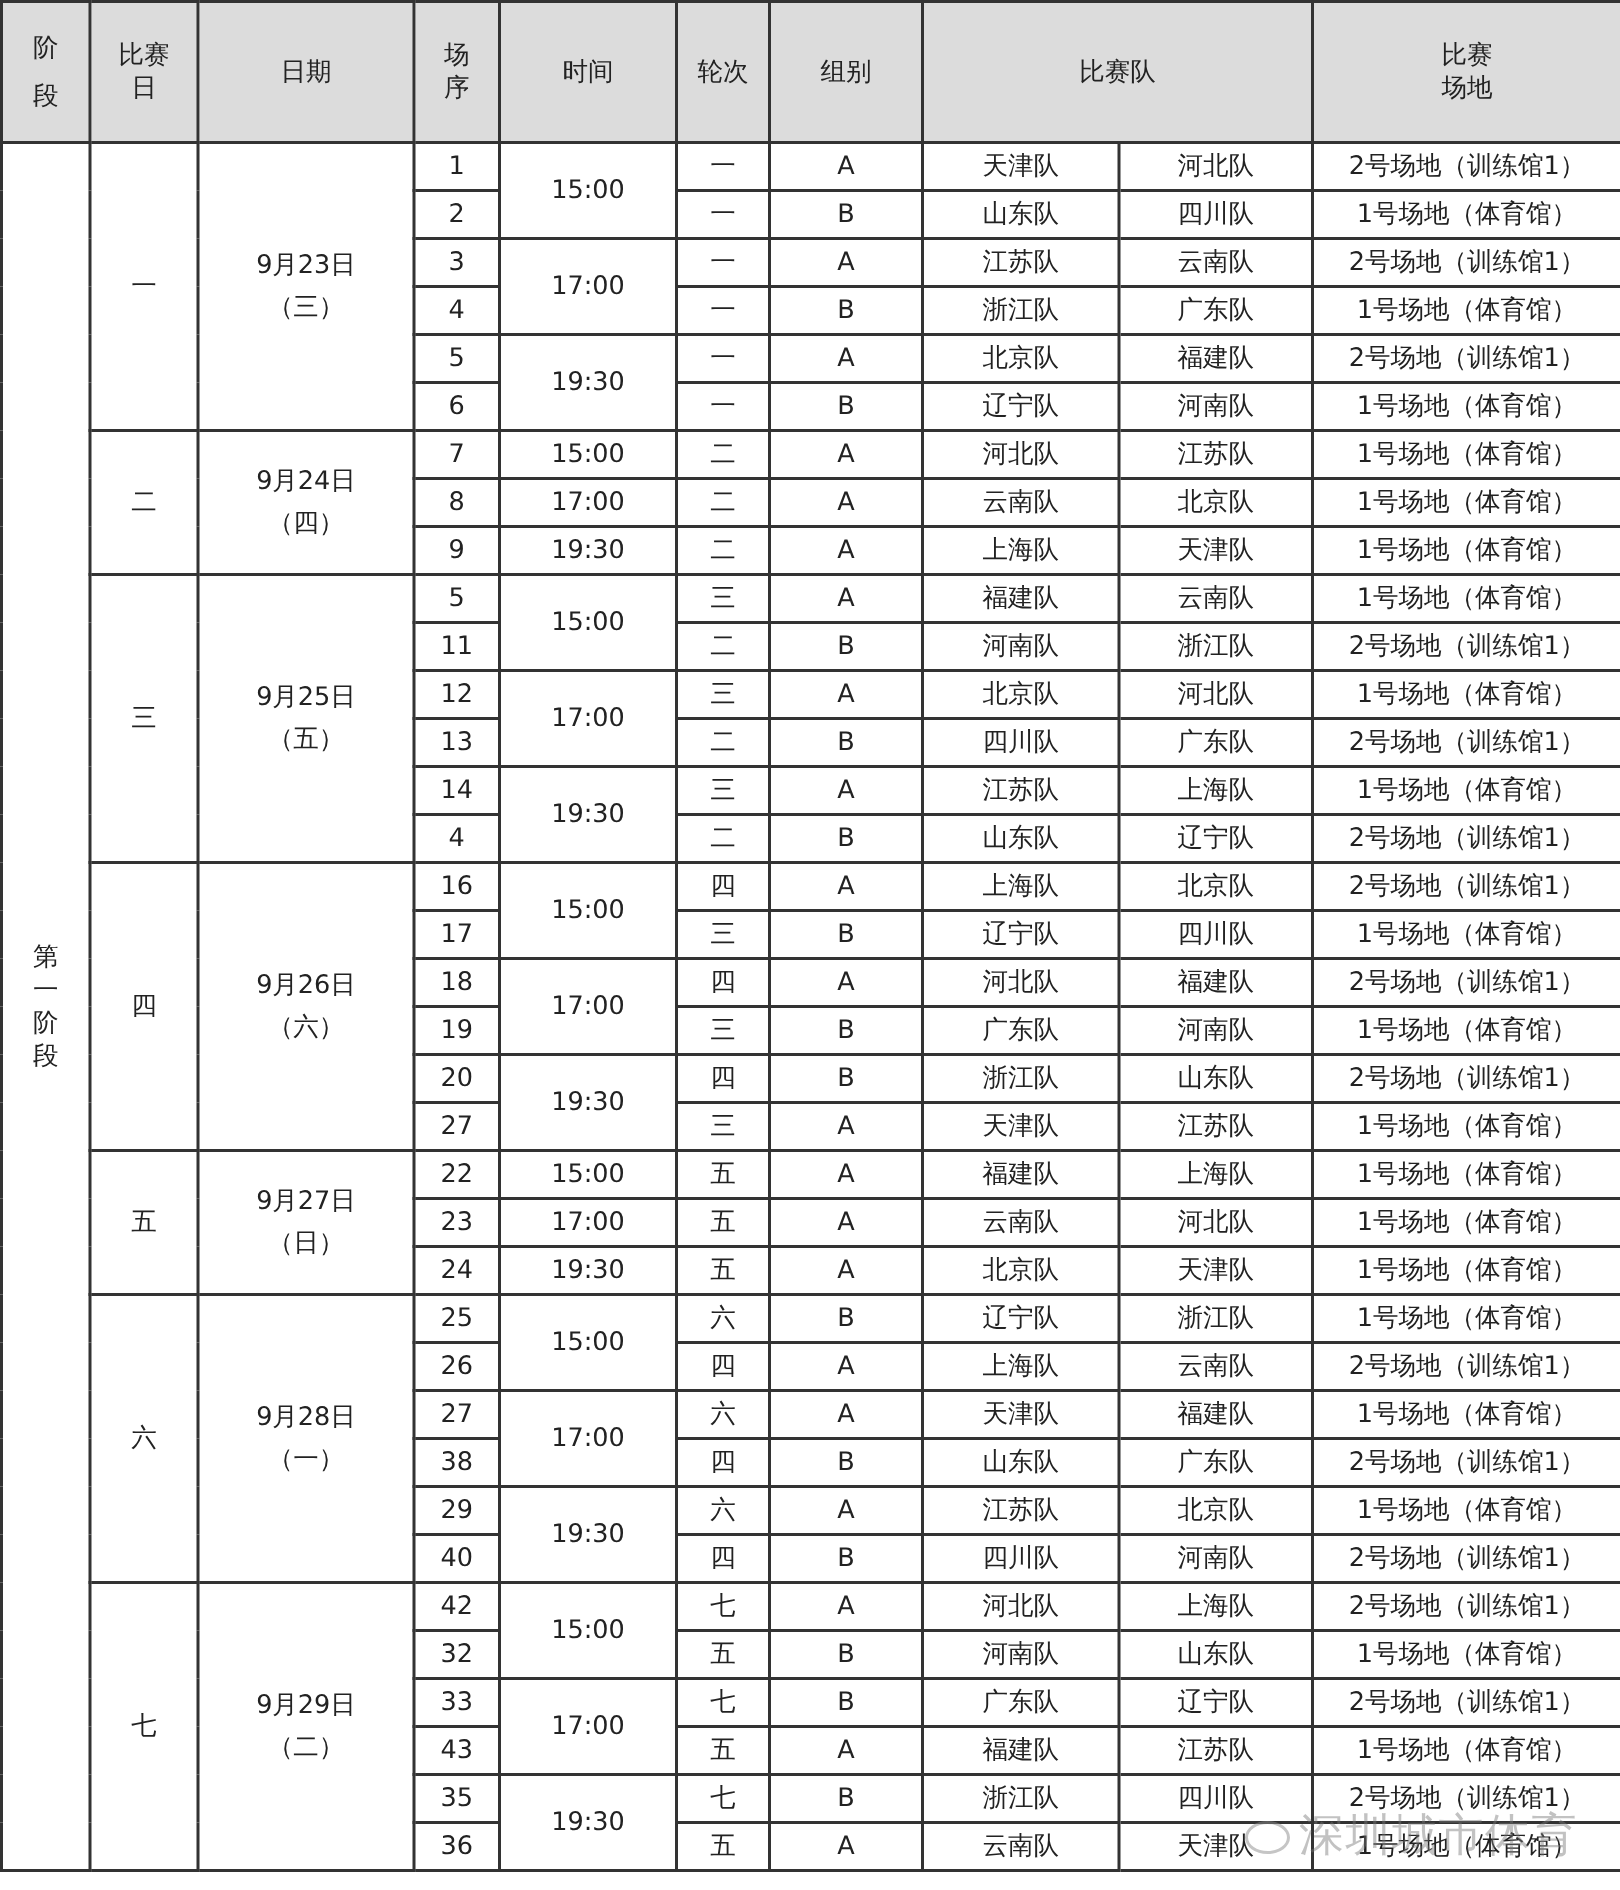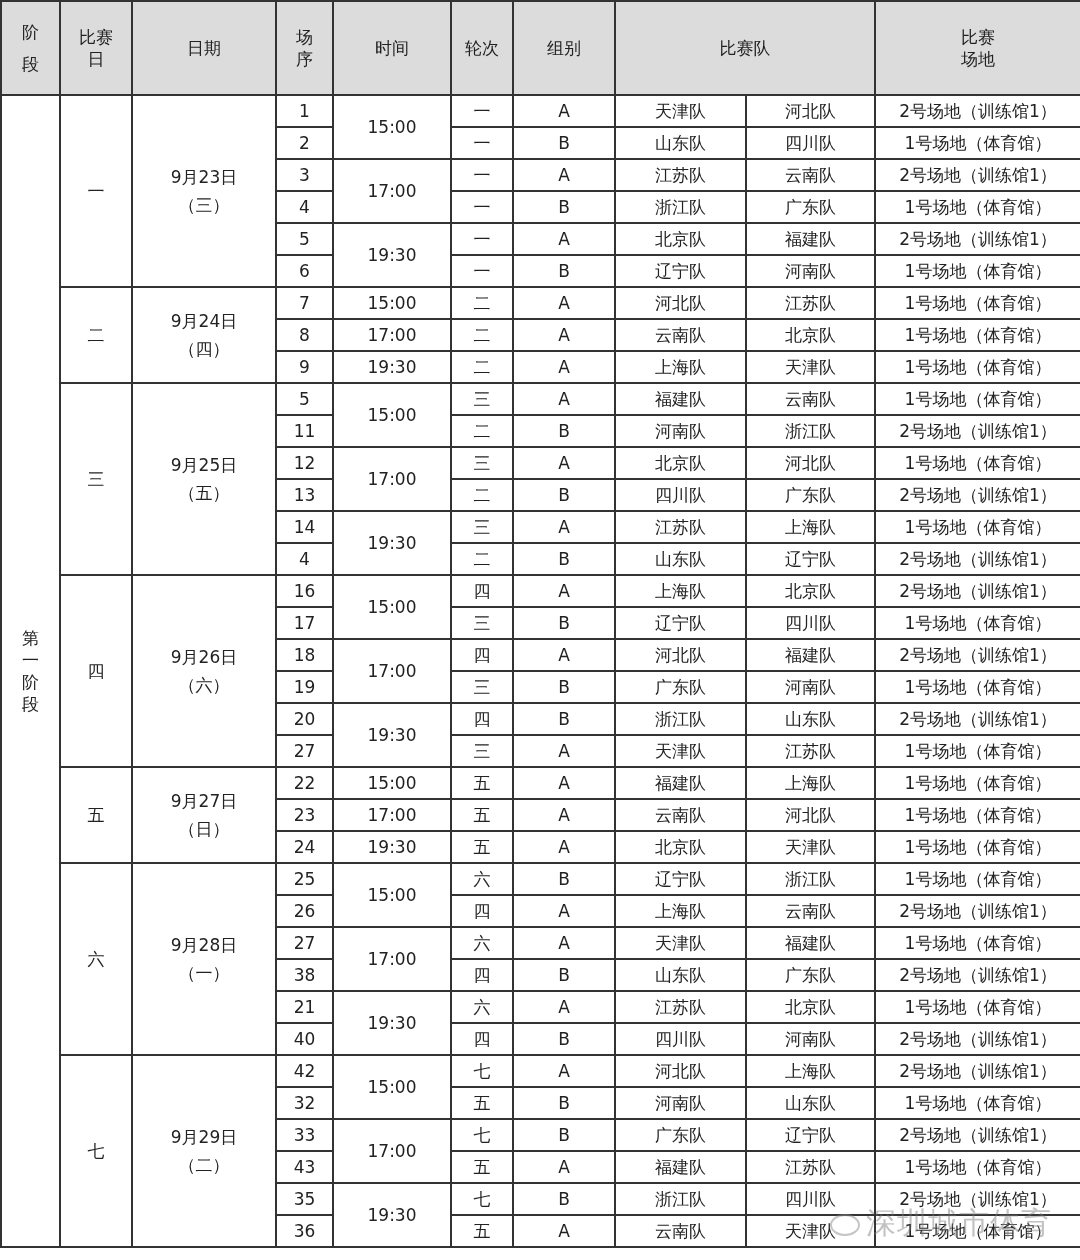--- a/index.html
+++ b/index.html
@@ -317,21 +317,21 @@
       </tr>
       <tr>
         <td>38</td>
         <td>四</td>
         <td>B</td>
         <td class="team-l">山东队</td>
         <td>广东队</td>
         <td>2号场地（训练馆1）</td>
       </tr>
       <tr>
-        <td>21</td>
+        <td>29</td>
         <td rowspan="2">19:30</td>
         <td>六</td>
         <td>A</td>
         <td class="team-l">江苏队</td>
         <td>北京队</td>
         <td>1号场地（体育馆）</td>
       </tr>
       <tr>
         <td>40</td>
         <td>四</td>

